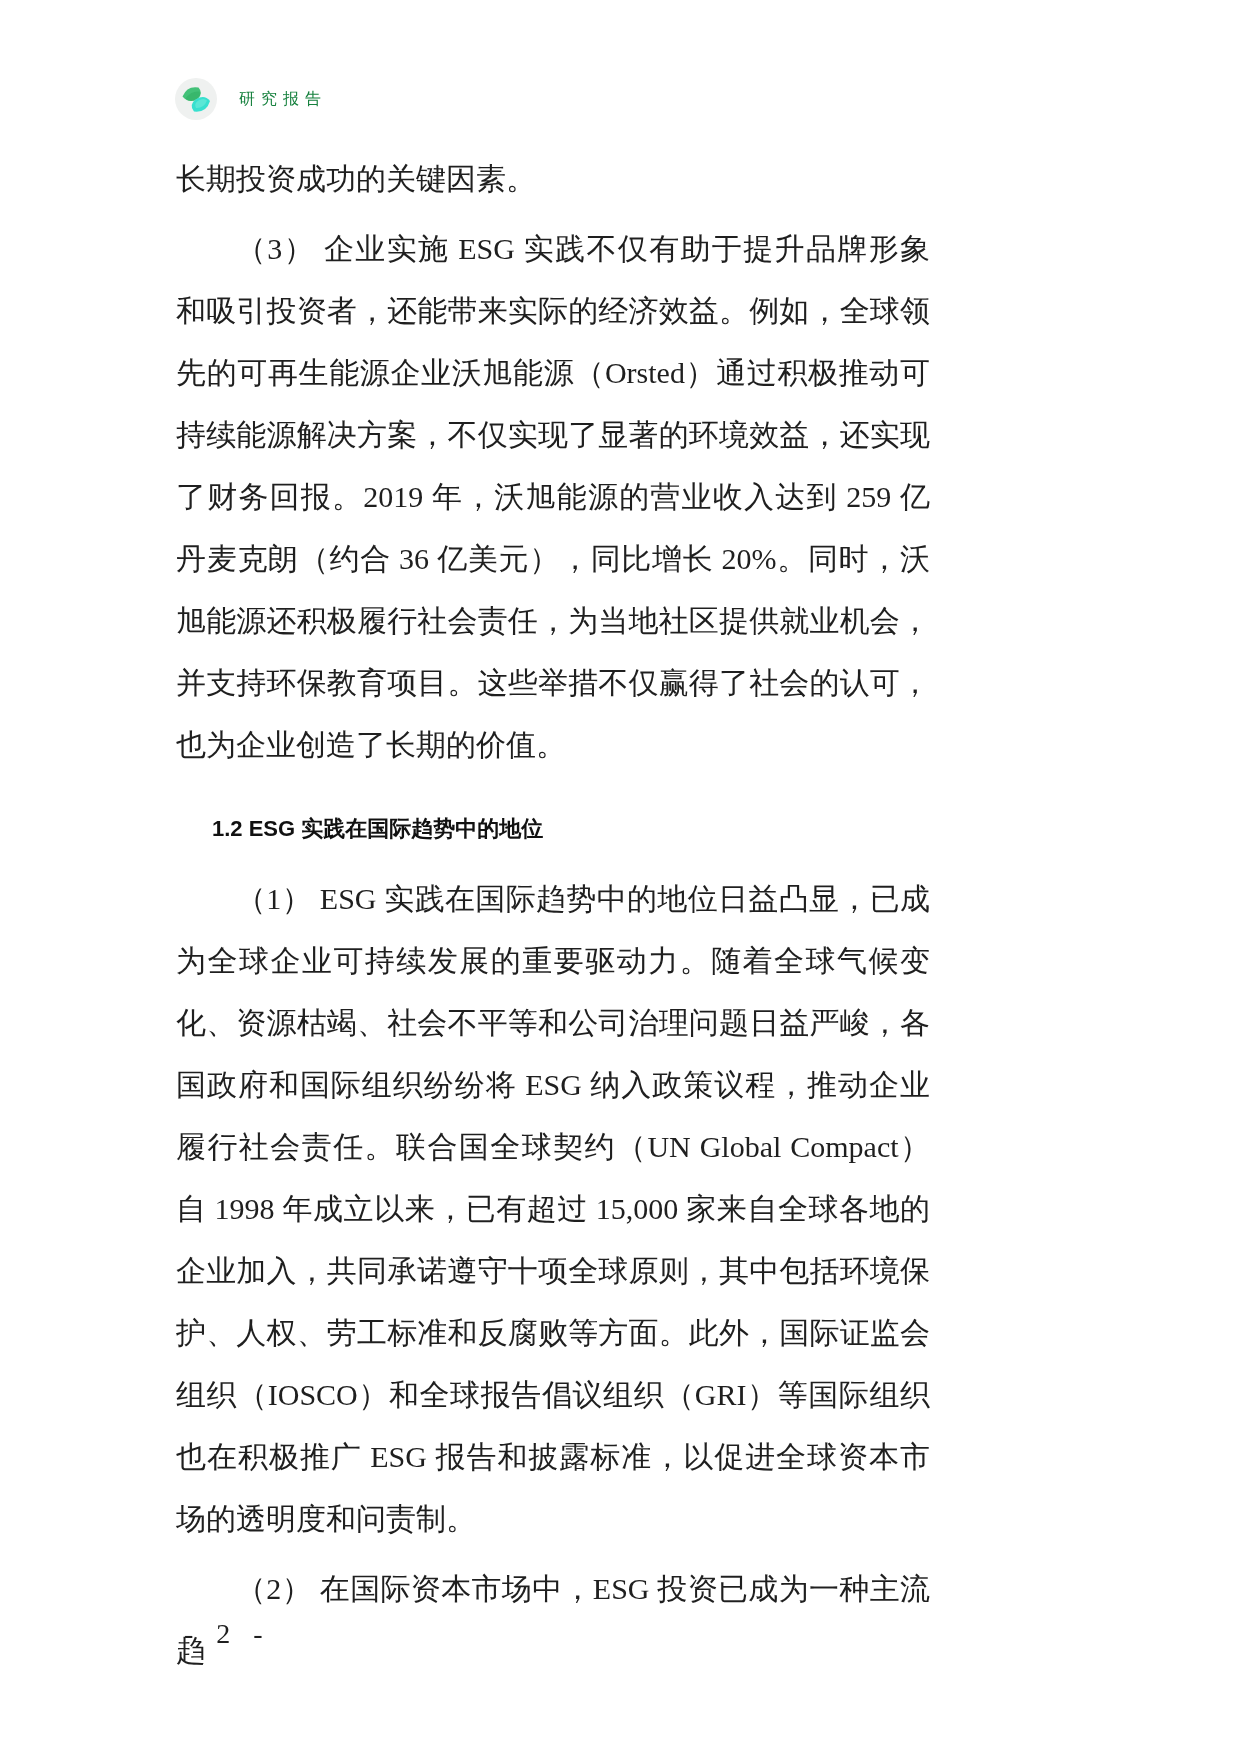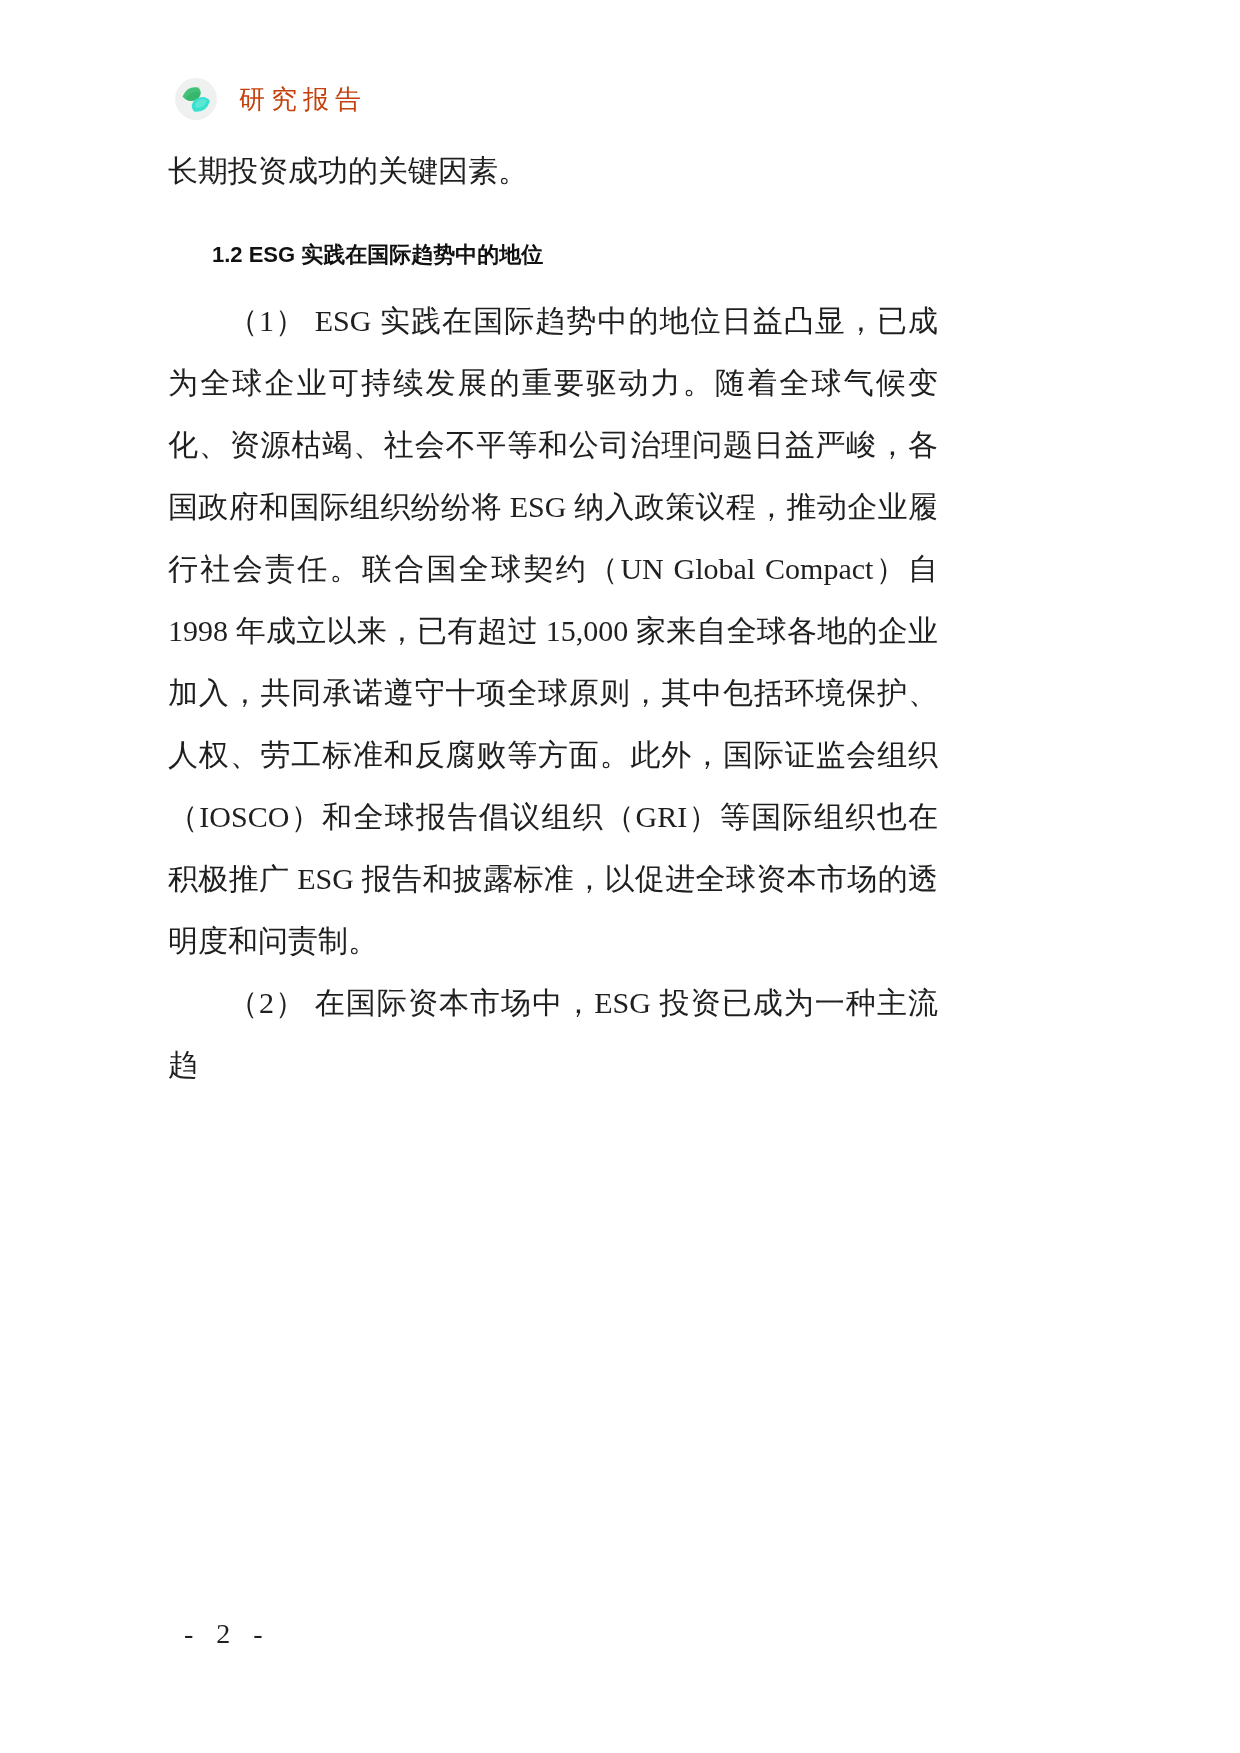--- a/index.html
+++ b/index.html
@@ -29,41 +29,41 @@
     display: flex;
     align-items: center;
     gap: 22px;
   }
   .logo-icon {
     width: 42px;
     height: 42px;
     flex: 0 0 auto;
   }
   .brand-text {
-    font-size: 26px;
+    font-size: 16px;
     letter-spacing: 6px;
-    color: #c2410c;
+    color: #15803d;
     font-family: Liberation Sans, sans-serif;
     white-space: nowrap;
   }
 
   
   .doc-body {
     position: absolute;
     left: 168px;
     top: 140px;
     width: 770px;
     font-size: 30px;
     line-height: 62px;
     text-align: justify;
     text-justify: inter-ideograph;
     color: #1f1f1f;
   }
   .body-p {
-    margin: 0;
+    margin: 8px;
     padding: 0;
   }
   .body-p.indent {
     text-indent: 2em;
   }
   .section-heading {
     margin: 22px 0 4px 0;
     padding: 0;
     text-indent: 2em;
     font-size: 22px;
@@ -96,20 +96,21 @@
       <path d="M7.5 18.5 Q12 7.5 23.5 9.5 Q28.5 15 23 20.5 Q14.5 26.5 7.5 18.5 Z" fill="#43c178"></path>
       <path d="M10.5 20.5 Q16 12.5 24.5 13.5 Q26.5 18 21.5 21.5 Q15 25 10.5 20.5 Z" opacity="0.55" fill="#2fae62"></path>
       <path d="M35 23 Q31.5 35 19 33.5 Q13.5 27 20.5 21.5 Q29.5 16 35 23 Z" fill="#38e0cf"></path>
       <path d="M32 22.5 Q29 30.5 21 30 Q18.5 25.5 23.5 22.5 Q28.5 19.5 32 22.5 Z" opacity="0.5" fill="#7deede"></path>
     </svg>
     <span class="brand-text">研究报告</span>
   </div>
 
   <div class="doc-body">
     <p class="body-p">长期投资成功的关键因素。</p>
+    <p class="body-p indent">（3） 企业实施 ESG 实践不仅有助于提升品牌形象和吸引投资者，还能带来实际的经济效益。例如，全球领先的可再生能源企业沃旭能源（Orsted）通过积极推动可持续能源解决方案，不仅实现了显著的环境效益，还实现了财务回报。2019 年，沃旭能源的营业收入达到 259 亿丹麦克朗（约合 36 亿美元），同比增长 20%。同时，沃旭能源还积极履行社会责任，为当地社区提供就业机会，并支持环保教育项目。这些举措不仅赢得了社会的认可，也为企业创造了长期的价值。</p>
     <h2 class="section-heading">1.2 ESG 实践在国际趋势中的地位</h2>
     <p class="body-p indent">（1） ESG 实践在国际趋势中的地位日益凸显，已成为全球企业可持续发展的重要驱动力。随着全球气候变化、资源枯竭、社会不平等和公司治理问题日益严峻，各国政府和国际组织纷纷将 ESG 纳入政策议程，推动企业履行社会责任。联合国全球契约（UN Global Compact）自 1998 年成立以来，已有超过 15,000 家来自全球各地的企业加入，共同承诺遵守十项全球原则，其中包括环境保护、人权、劳工标准和反腐败等方面。此外，国际证监会组织（IOSCO）和全球报告倡议组织（GRI）等国际组织也在积极推广 ESG 报告和披露标准，以促进全球资本市场的透明度和问责制。</p>
     <p class="body-p indent">（2） 在国际资本市场中，ESG 投资已成为一种主流趋</p>
   </div>
 
   <div class="page-number">- 2 -</div>
 
 </div>
 
 </body></html>

